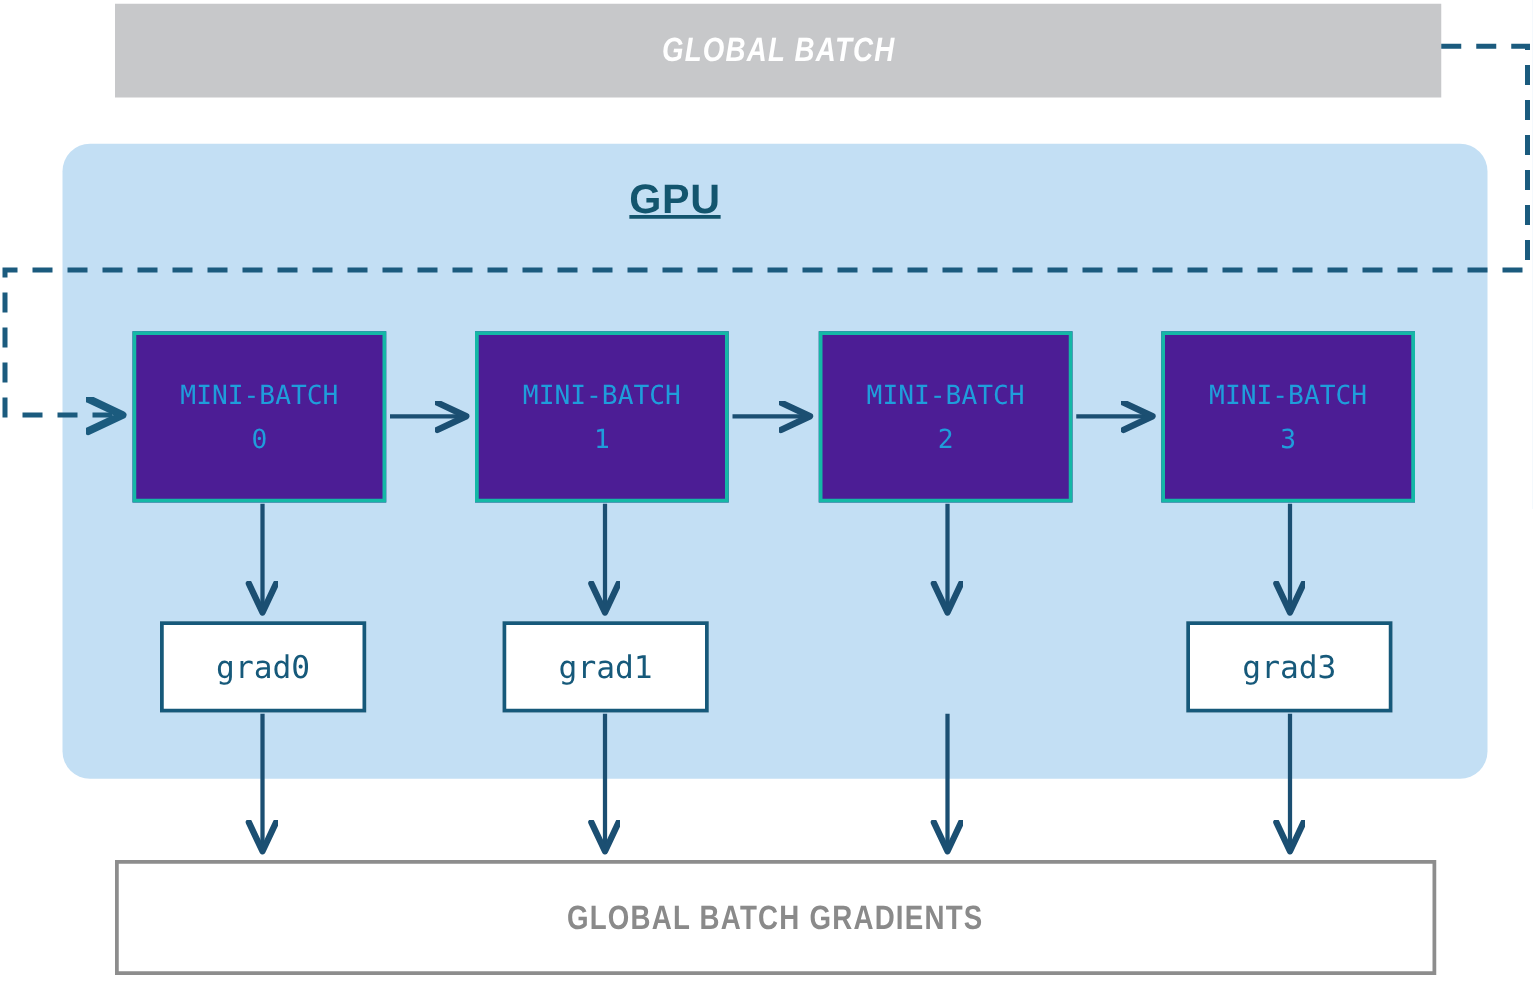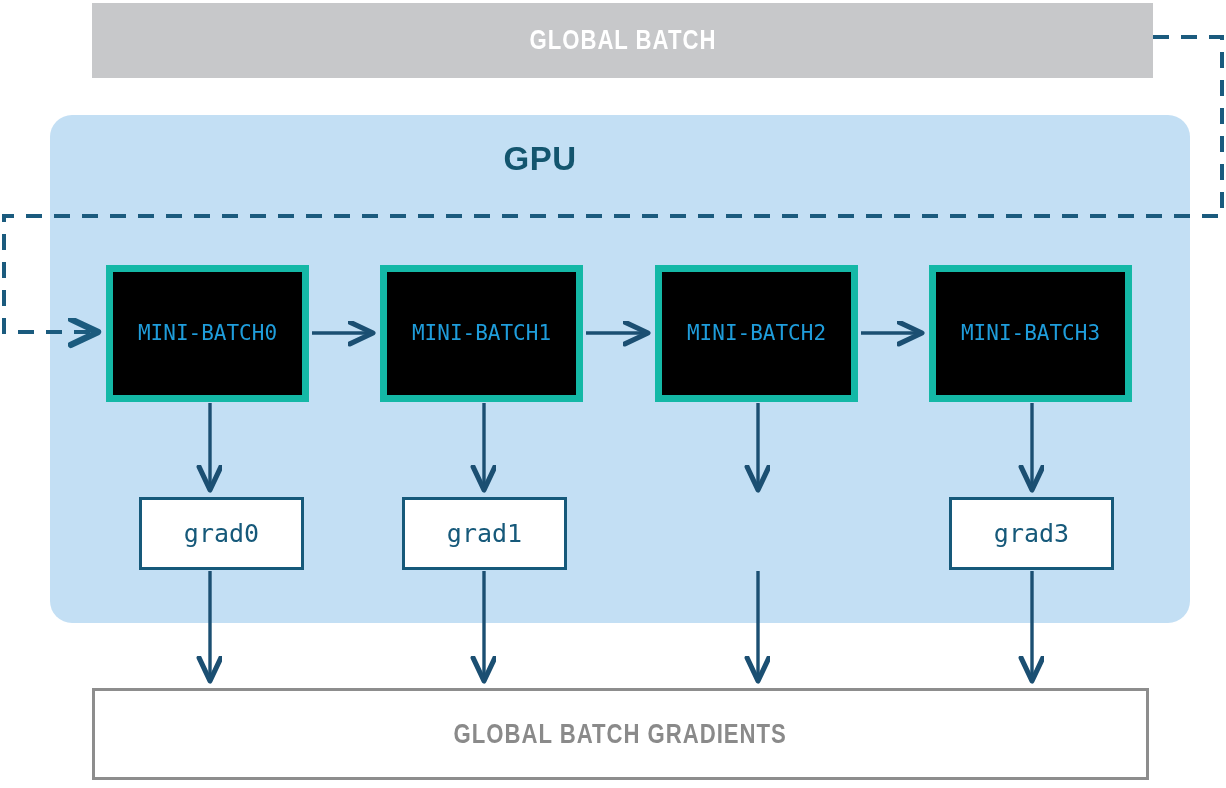--- a/index.html
+++ b/index.html
@@ -22,20 +22,21 @@
   
   #global-batch-bar {
     left: 92px;
     top: 3px;
     width: 1061px;
     height: 75px;
     background: #c7c8ca;
     display: flex;
     align-items: center;
     justify-content: center;
+    font-style: italic;
   }
   #global-batch-bar .label {
     color: #ffffff;
     font-size: 27px;
     font-weight: 700;
     letter-spacing: 1.2px;
     font-family: "Liberation Sans Narrow", "Liberation Sans", sans-serif;
     transform: scaleX(0.82);
   }
 
@@ -50,31 +51,33 @@
   }
   #gpu-label {
     left: 50px;
     top: 140px;
     width: 980px;
     text-align: center;
     color: #13556e;
     font-size: 33px;
     font-weight: 700;
     letter-spacing: 0.5px;
+    text-decoration: underline;
   }
 
   
   .mini-batch {
     top: 265px;
     width: 203px;
     height: 137px;
-    background: #000000;
-    border: 7px solid #14b8a6;
+    background: #4c1d95;
+    border: 3px solid #14b8a6;
     box-sizing: border-box;
     display: flex;
+    flex-direction: column;
     align-items: center;
     justify-content: center;
     color: #1f9ddb;
     font-family: "DejaVu Sans Mono", "Liberation Mono", monospace;
     font-size: 21px;
     line-height: 1.65;
   }
 
   
   .grad-box {
@@ -178,21 +181,21 @@
   </div>
   <div class="abs mini-batch" style="left:655px;">
     <span>MINI-BATCH</span>
     <span>2</span>
   </div>
   <div class="abs mini-batch" style="left:929px;">
     <span>MINI-BATCH</span>
     <span>3</span>
   </div>
 
-  <div class="abs grad-box" style="left:128px;margin-left:11px;">
+  <div class="abs grad-box" style="left:128px;">
     <span>grad0</span>
   </div>
   <div class="abs grad-box" style="left:402px;">
     <span>grad1</span>
   </div>
   <div class="abs grad-box" style="left:949px;justify-content:center;">
     <span>grad3</span>
   </div>
 
   <div class="abs" id="gradients-box">

